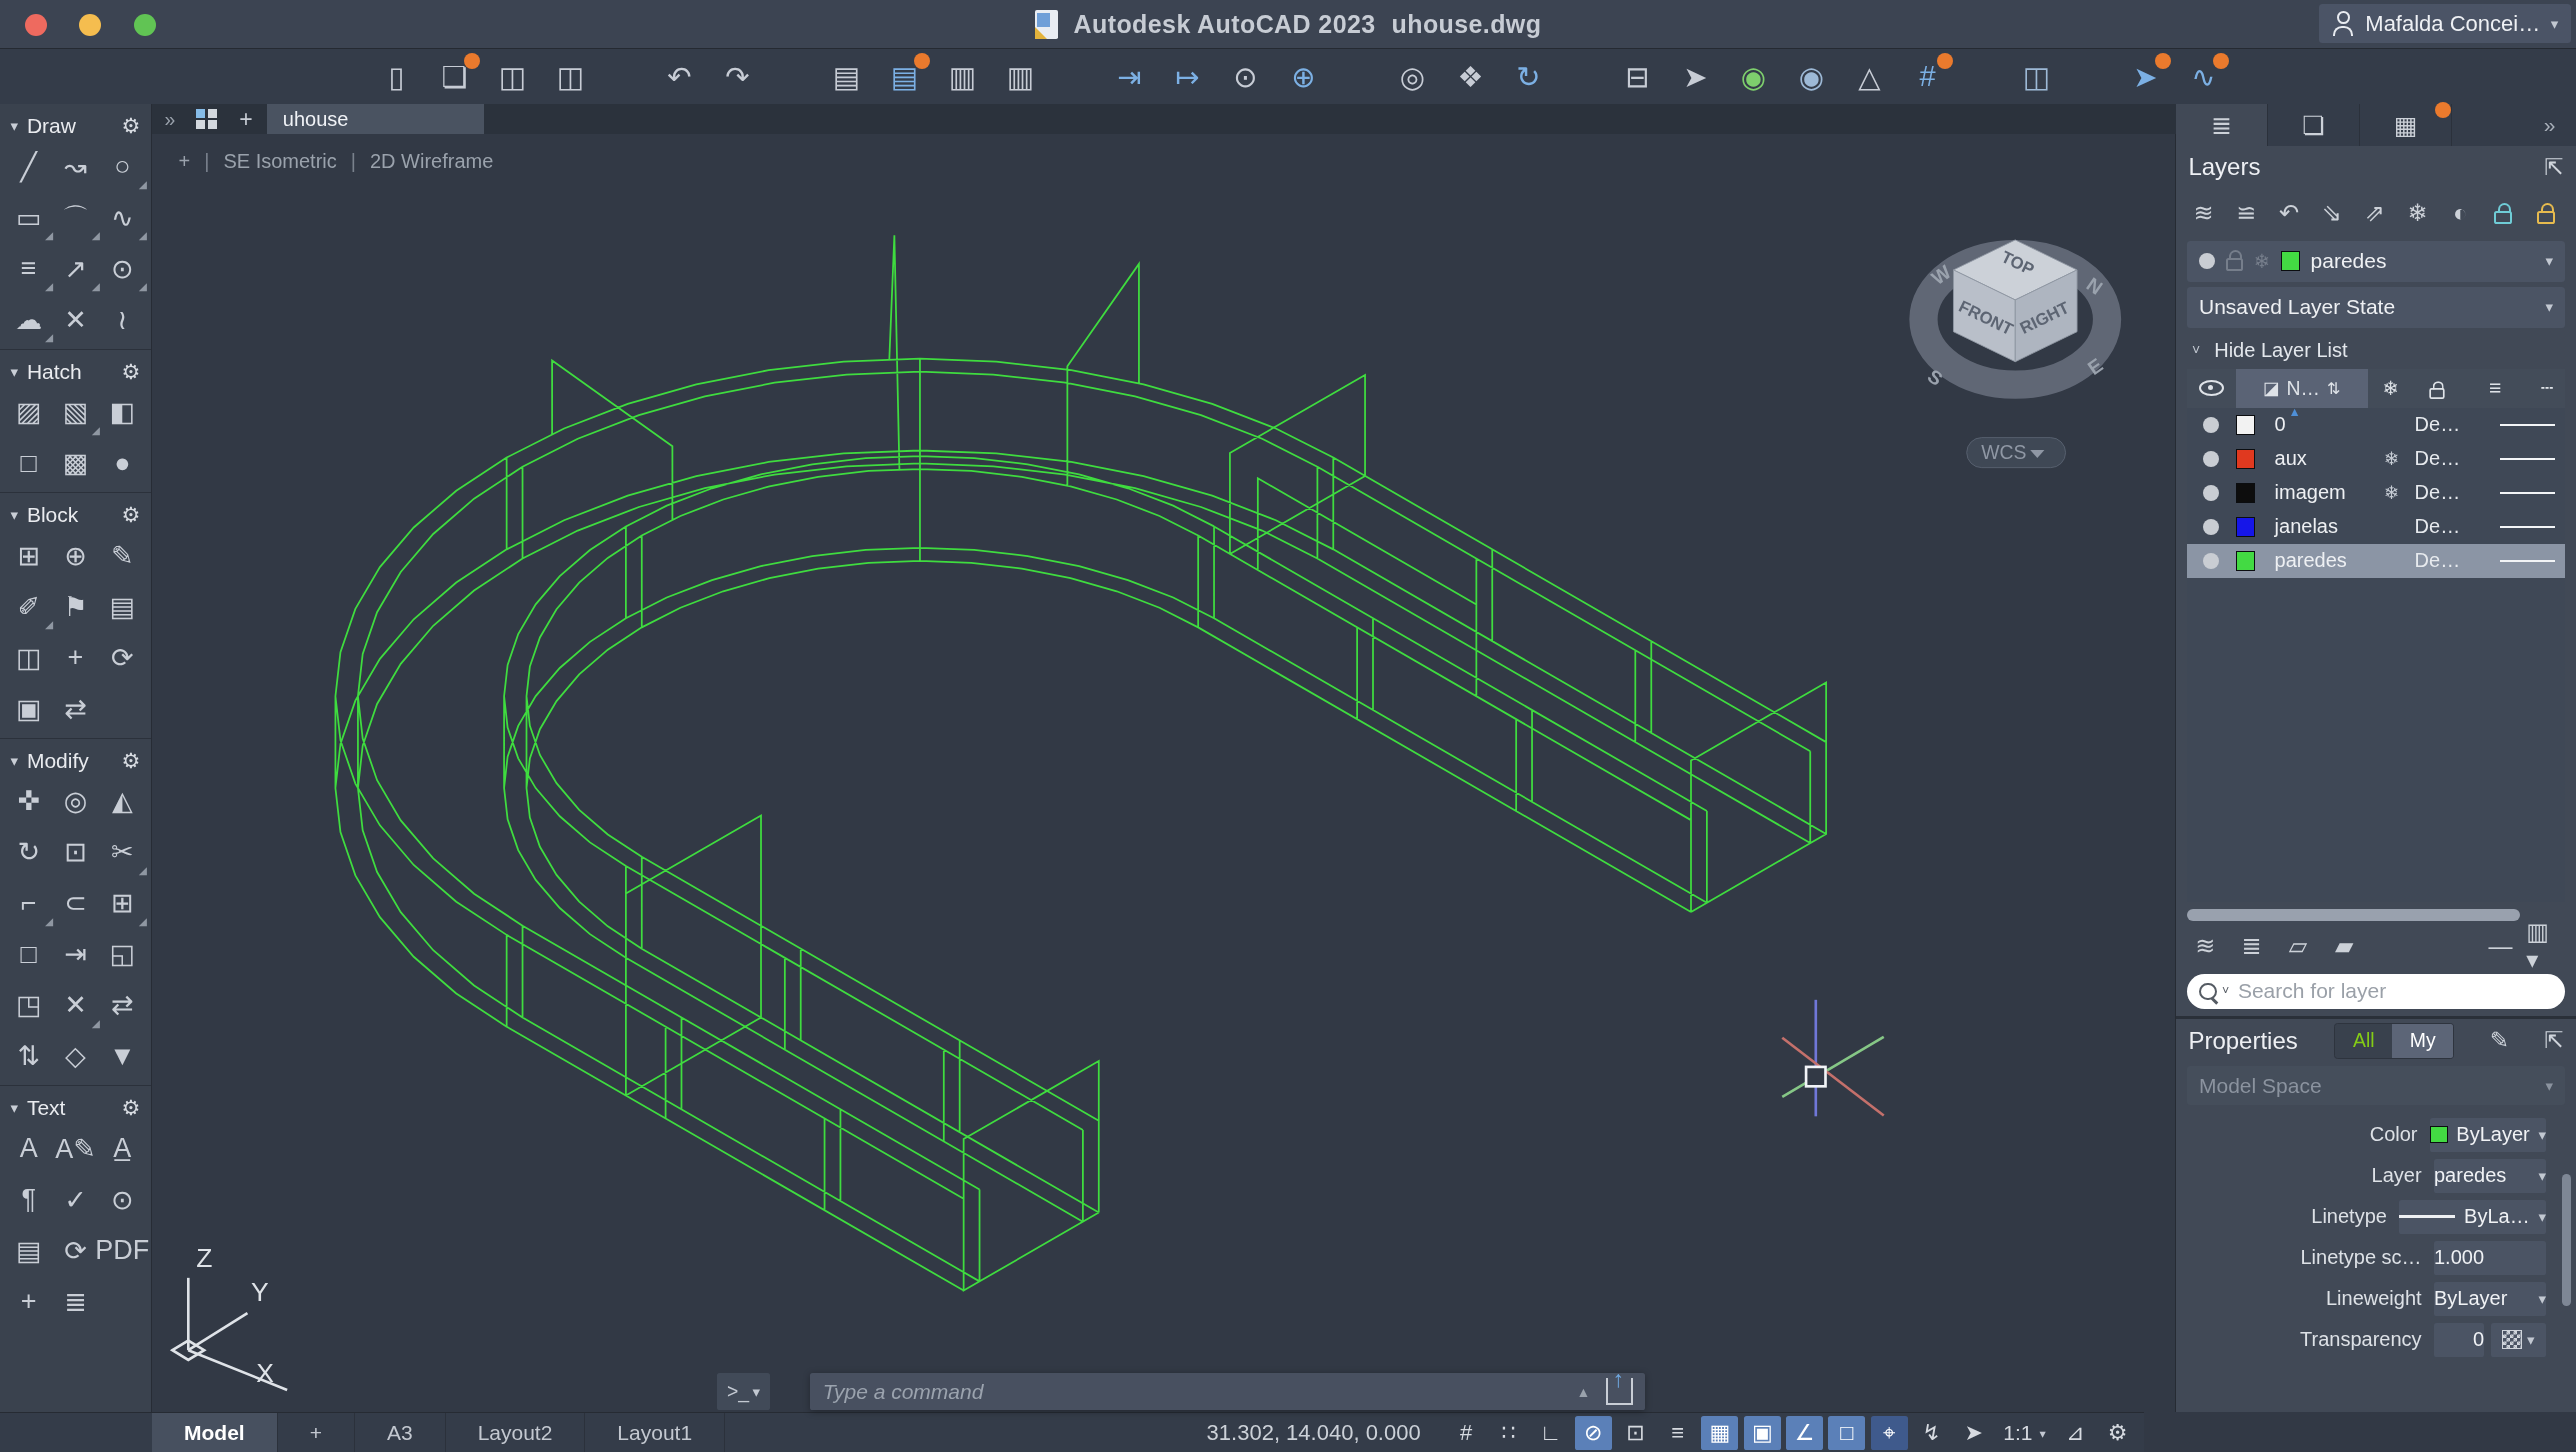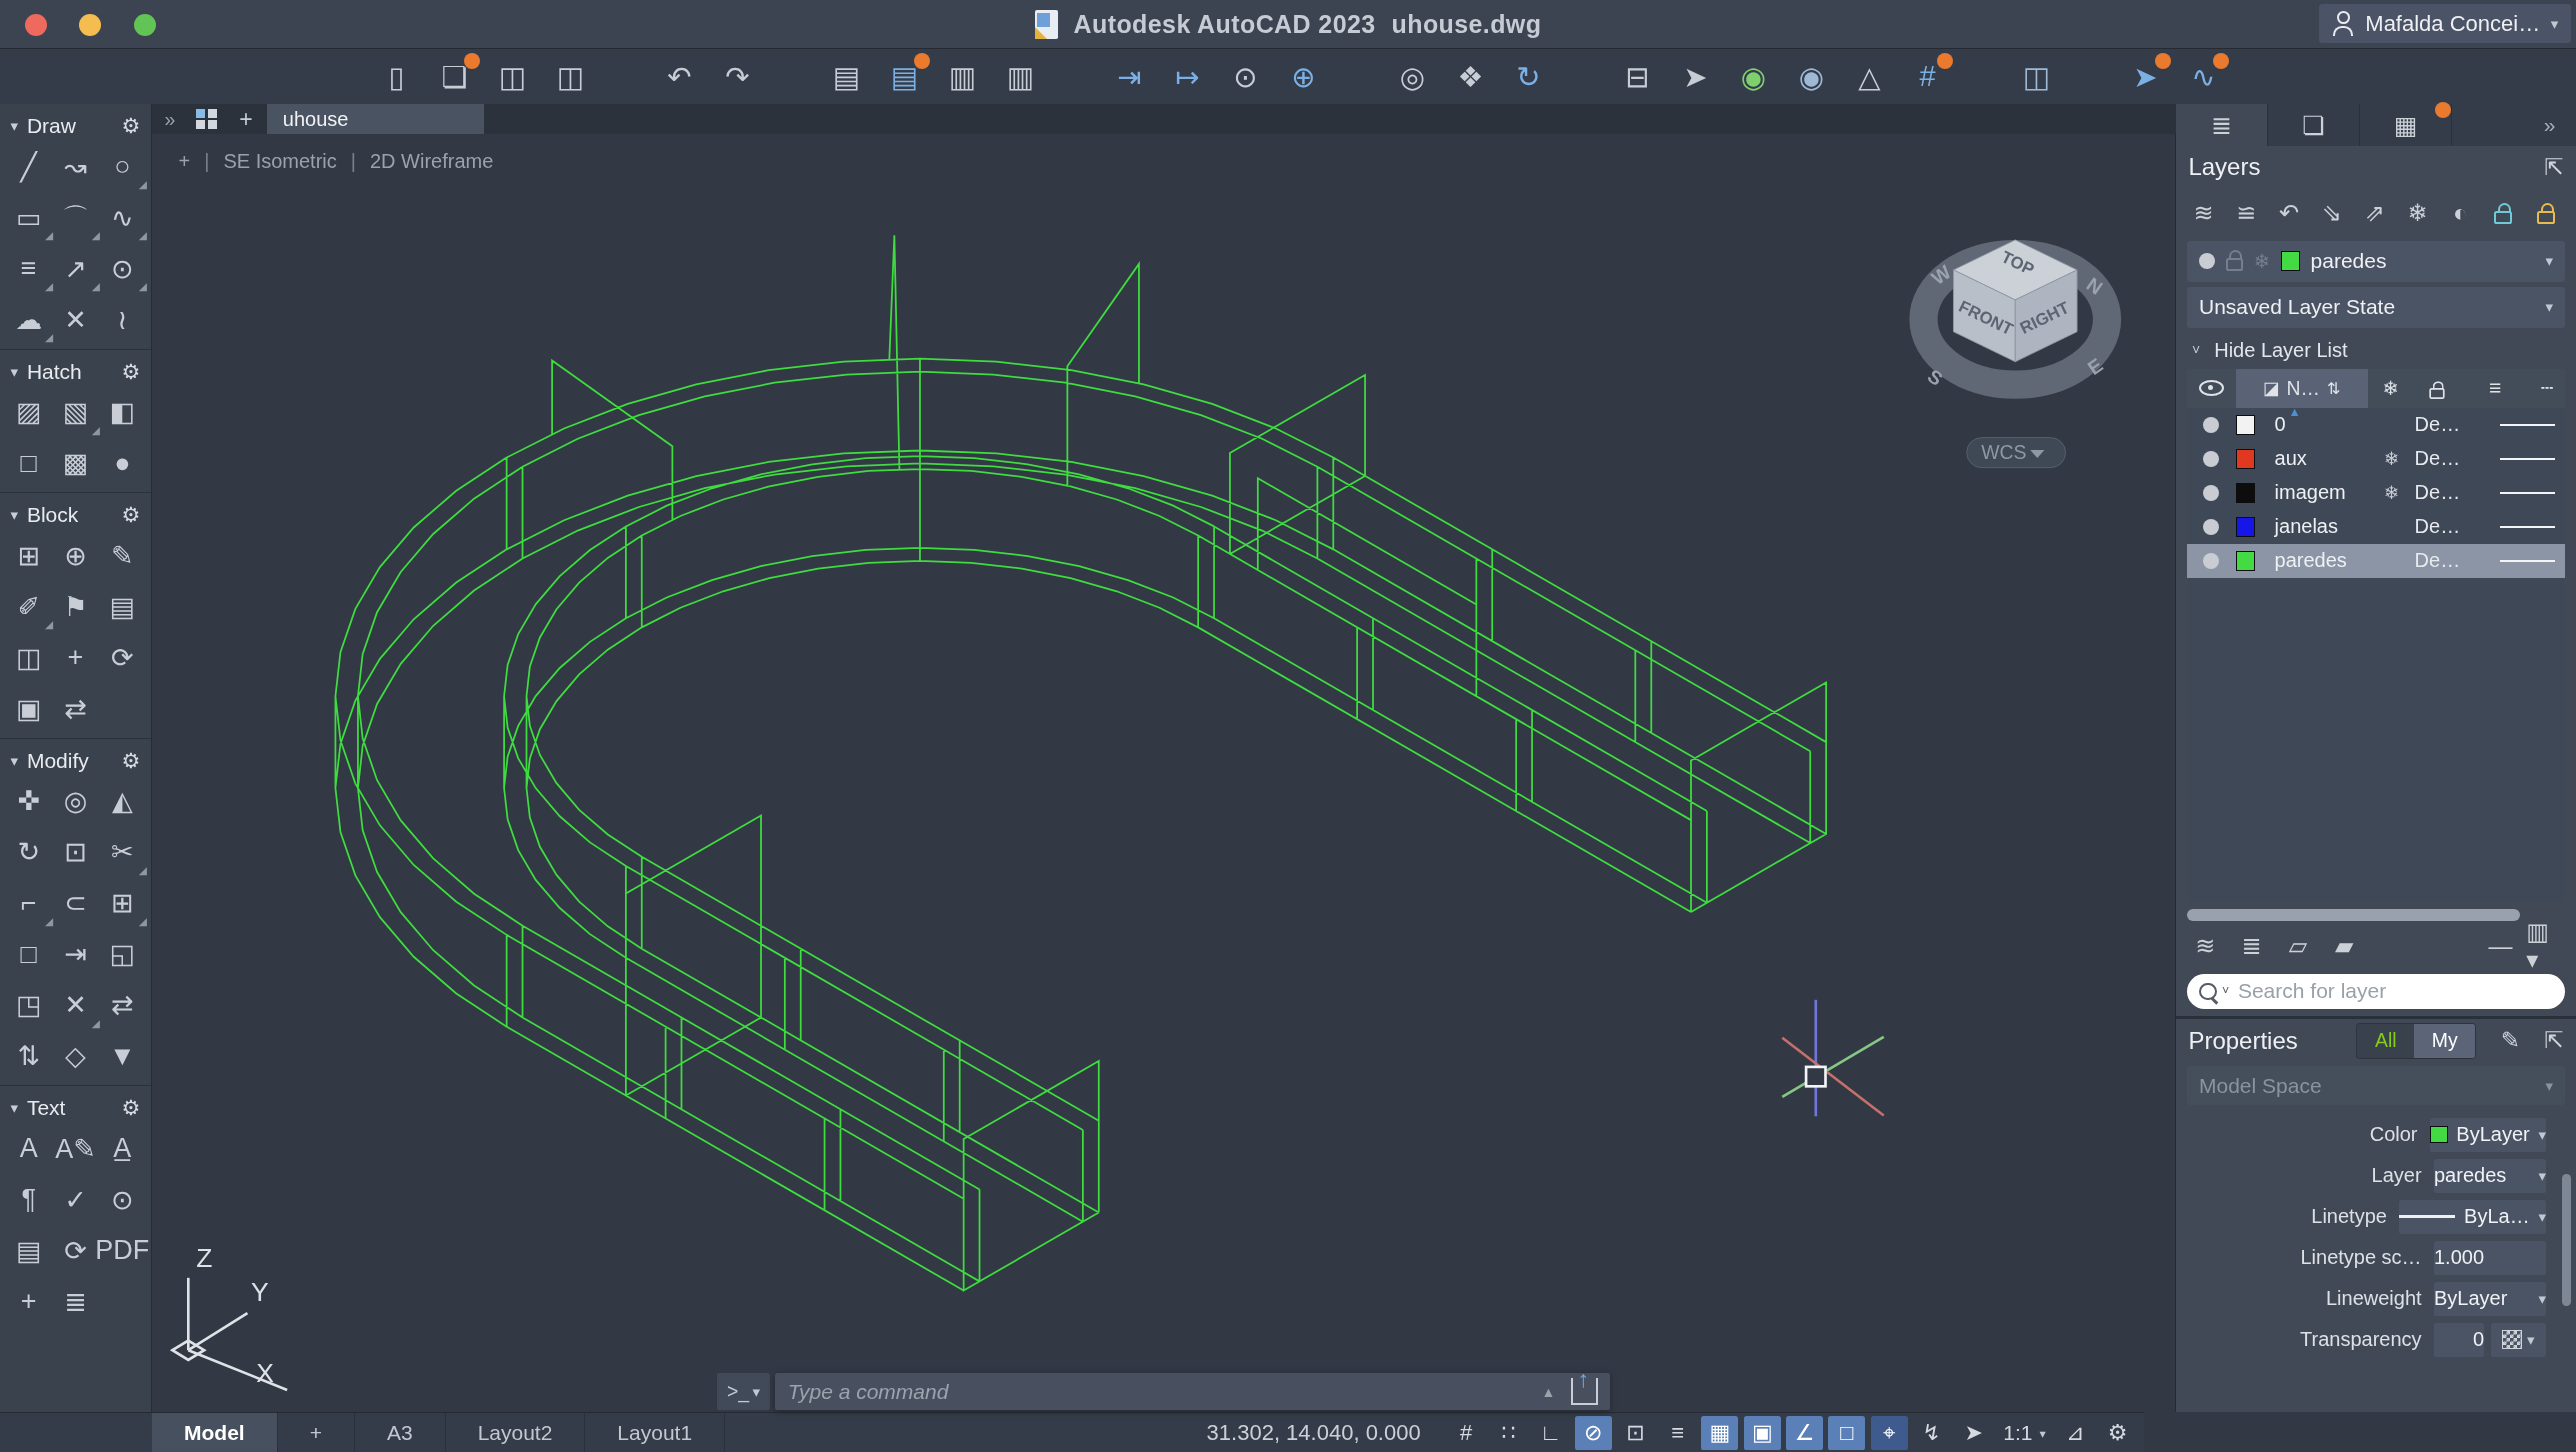--- a/index.html
+++ b/index.html
@@ -49,21 +49,21 @@
   .gridico { display:grid; grid-template-columns:8.8px 8.8px; grid-template-rows:8.8px 8.8px; gap:2.6px; margin:0 8.8px; }
   .gridico i { background:#d3d8de; } .gridico i:first-child { background:#86bce8; }
   #ft-add { color:#c9ced6; font-size:23px; padding:0 14px; }
   #ft-tab { width:217px; height:30px; background:#4a5361; color:#f0f2f6; font-size:20px; display:flex; align-items:center; padding-left:16px; }
   #vpctl { position:absolute; left:26.5px; top:46px; display:flex; gap:14px; align-items:center; color:#9aa2ac; font-size:20px; z-index:2; }
   #vpctl .sep { color:#79818c; }
 
   
   #cmdwrap { position:absolute; left:565px; top:1269px; display:flex; gap:5.3px; z-index:4; }
   #cmdprompt { width:53px; height:37px; background:rgba(68,77,92,.85); border-radius:2.6px; color:#c3c9d2; font-size:19.4px; display:flex; align-items:center; justify-content:center; gap:3.5px; }
-  #cmdmain { width:835px; height:37px; background:rgba(74,83,99,.92); border-radius:2.6px; display:flex; align-items:center; padding:0 12.4px; box-shadow:0 1.8px 7px rgba(0,0,0,.3); }
+  #cmdmain { width:835px; height:37px; background:rgba(74,83,99,.92); border-radius:2.6px; display:flex; align-items:center; padding:0 12.4px; box-shadow:0 1.8px 7px rgba(0,0,0,.3);margin-left:35px; }
   #cmdmain .ph { color:#9ba3ae; font-size:21px; font-style:italic; flex:1; }
   #cmdmain .up { color:#9aa2ac; font-size:14px; margin-right:16px; }
   .sharebox { position:relative; width:26.5px; height:26.5px; border:2.6px solid #c9ced6; border-top:none; }
   .sharebox::after { content:'↑'; position:absolute; left:4.4px; top:-12.4px; color:#6fa8e0; font-size:23px; font-weight:bold; }
 
   
   #rightpanel { position:absolute; left:2175px; top:104px; width:401px; height:1308px; background:#414956; border-left:1.8px solid #262b33; }
   #ptabs { height:42px; background:#343c49; display:flex; align-items:stretch; }
   .rtab { position:relative; width:92px; display:flex; align-items:center; justify-content:center; color:#ccd1d8; font-size:25px; border-right:1.8px solid #2b313b; }
   .rtab.active { background:#414956; }
@@ -102,21 +102,21 @@
   #pfoot { display:flex; align-items:center; padding:7px 8.8px 3.5px; gap:5.3px; }
   #pfoot .spacer { flex:1; }
   #searchbox { margin:7px 10.6px; height:35px; background:#ffffff; border-radius:17.6px; display:flex; align-items:center; padding:0 12.4px; gap:8.8px; }
   #searchbox input { border:none; outline:none; flex:1; font-size:21px; color:#333; background:transparent; font-family:"Liberation Sans",sans-serif; }
   #searchbox input::placeholder { color:#9aa0a8; }
   .mag { position:relative; width:17.6px; height:17.6px; border:2.6px solid #555b63; border-radius:50%; }
   .mag::after { content:''; position:absolute; left:12.4px; top:12.4px; width:2.6px; height:8px; background:#555b63; transform:rotate(-45deg); }
   .mag-caret { color:#555b63; font-size:12.4px; margin-left:-3.5px; }
 
   #propspanel { border-top:3.5px solid #2a3039; margin-top:1.8px; }
-  #propshead { height:44px; display:flex; align-items:center; padding:0 12.4px; gap:12px;justify-content:space-between; }
+  #propshead { height:44px; display:flex; align-items:center; padding:0 12.4px; gap:23px;justify-content:space-between; }
   #propshead .t { color:#eef0f4; font-size:24px; flex:1; }
   .toggle { display:flex; background:#39414d; border-radius:3.5px; overflow:hidden; border:0.9px solid #2e343e; }
   .toggle div { padding:5.3px 17.6px; font-size:19.4px; color:#84cc16; }
   .toggle .on { background:#5c6577; color:#fff; }
   #selbox { margin:3.5px 10.6px 8.8px; height:39px; background:#454e5b; border-radius:3.5px; display:flex; align-items:center; padding:0 12.4px; }
   #selbox .val { color:#8b939f; font-size:21px; flex:1; }
   .prow { height:41px; display:flex; align-items:center; padding-right:30px; }
   .prow .plab { width:258px; text-align:right; color:#dde1e6; font-size:20px; padding-right:12.4px; white-space:nowrap; }
   .pfield { height:34px; background:#4b5464; border-radius:2.6px; display:flex; align-items:center; padding:0 0; gap:8.8px; flex:1; }
   .pfield .val { color:#f0f2f5; font-size:20px; flex:1; }

